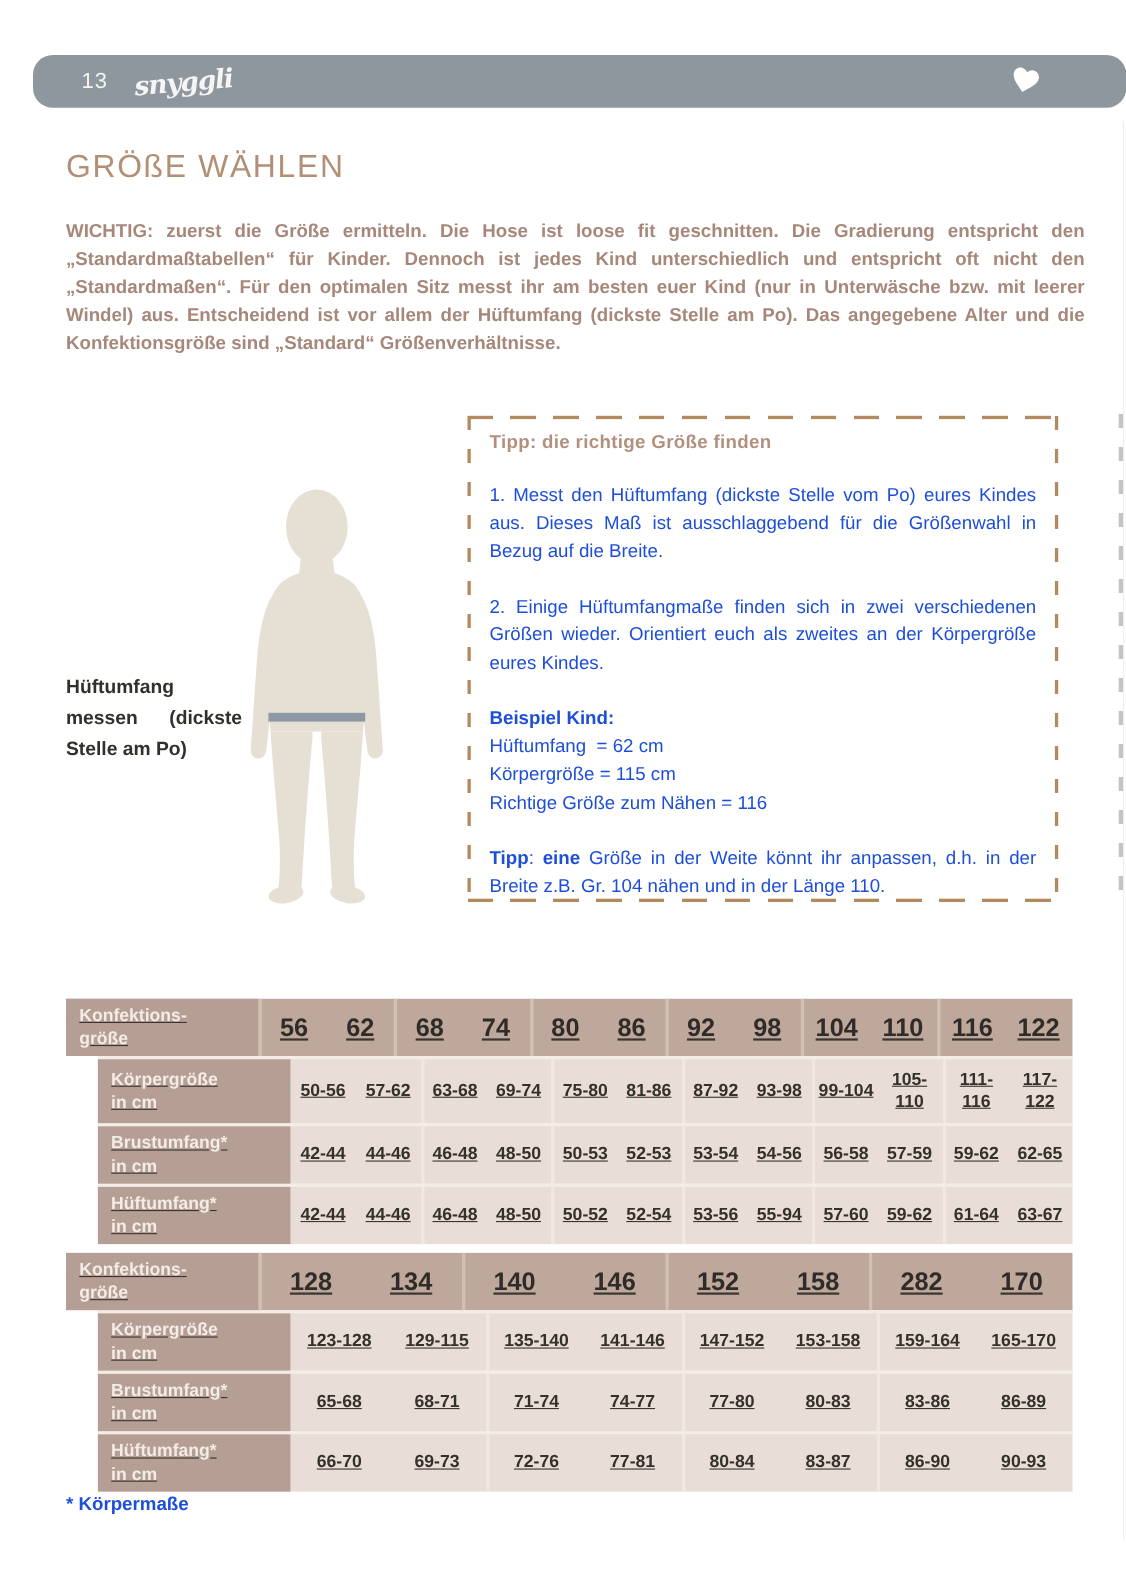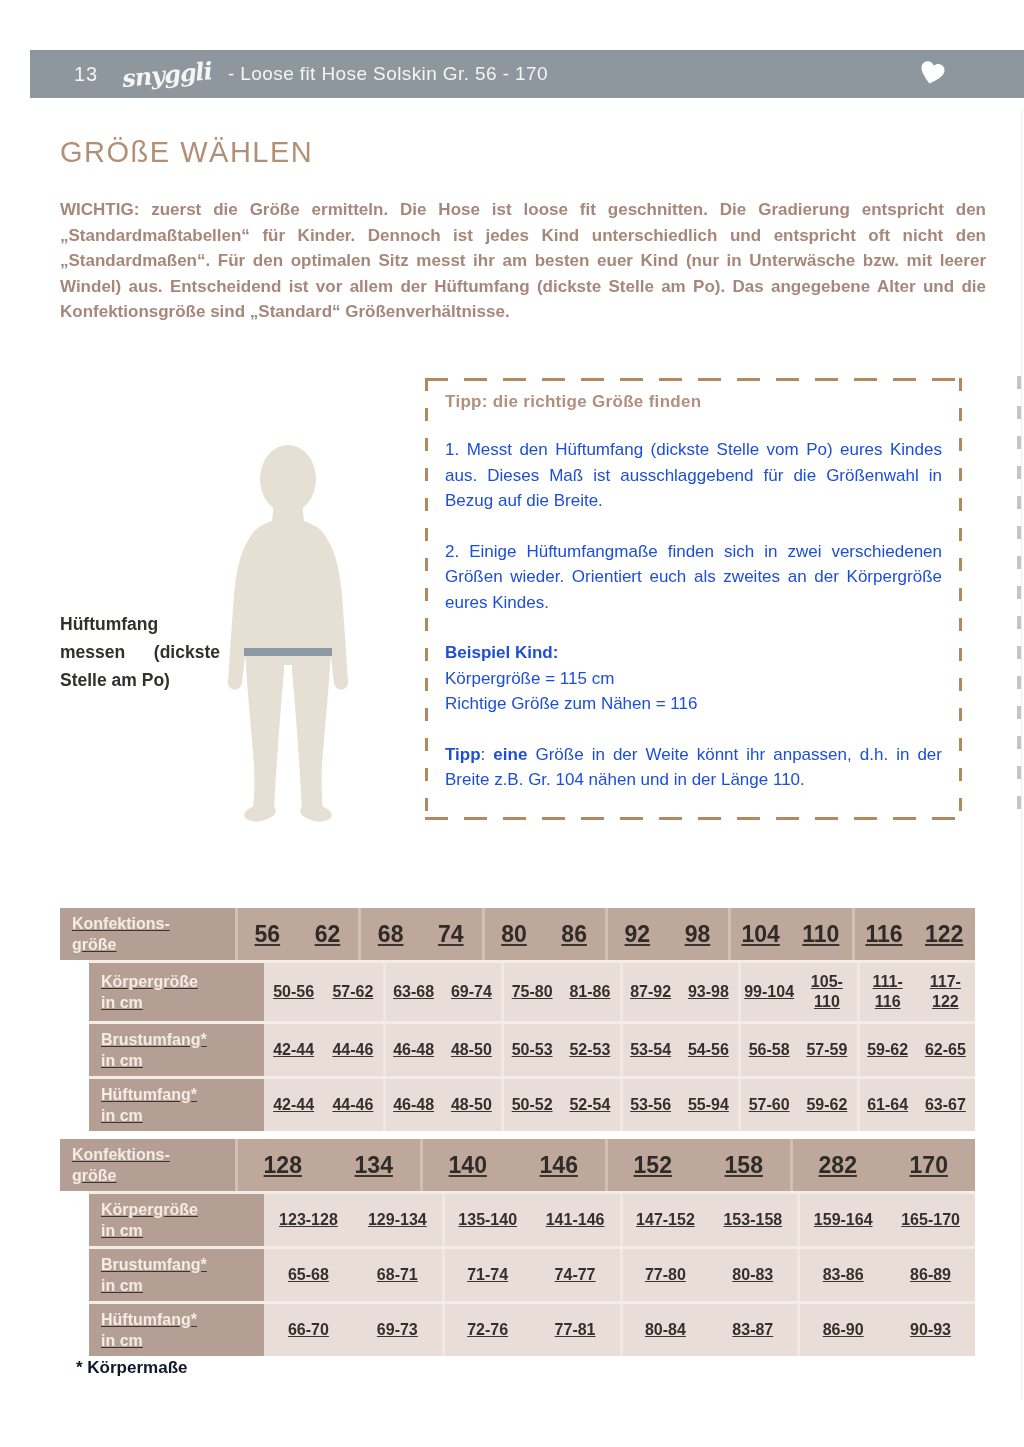--- a/index.html
+++ b/index.html
@@ -7,21 +7,21 @@
     --dark:#3a3531; --tip-title:#b2907e; --dash:#b3895f;
     --label-bg:#b59e93; --hdr-bg:#bea79b; --hdr-sep:#d2c0b4;
     --body-bg:#e8ddd7; --body-sep:#f1e8e2; --row-line:#f3ece7;
     --fig:#e6dfd4; --band:#8c99a4;
   }
   html,body{margin:0;padding:0;background:#fff;}
   .page{position:relative;width:1024px;height:1447px;background:#ffffff;overflow:hidden;
         font-family:"Liberation Sans", sans-serif;color:var(--dark);}
   
   .topbar{position:absolute;left:30px;top:50px;width:994px;height:48px;background:var(--header-bar);
-          display:flex;align-items:center;padding-left:44px;box-sizing:border-box;}
+          display:flex;align-items:center;padding-left:44px;box-sizing:border-box;border-radius:18px;}
   .pagenum{font-size:20px;color:var(--bar-text);letter-spacing:1px;}
   .logo{margin-left:24px;font-family:"DejaVu Serif", serif;font-style:italic;font-weight:700;
         font-size:24px;color:var(--bar-text);transform:rotate(-5deg);letter-spacing:-1px;}
   .doctitle{margin-left:16px;font-size:19px;color:var(--bar-text);letter-spacing:.4px;}
   .heart{position:absolute;right:78px;top:9px;width:28px;height:28px;transform:rotate(14deg);}
   .heart svg{width:28px;height:28px;display:block;}
   
   .title{position:absolute;left:60px;top:136px;margin:0;font-size:29px;font-weight:500;
          letter-spacing:1.5px;color:var(--accent);}
   .intro{position:absolute;left:60px;top:197px;width:926px;margin:0;font-size:17px;font-weight:700;
@@ -55,35 +55,34 @@
   .tbody{background:var(--body-bg);margin-left:29px;}
   .lcell{background:var(--label-bg);color:#f4ece6;font-size:16px;font-weight:600;line-height:21px;
          padding-left:12px;white-space:pre-line;align-self:stretch;display:flex;flex-direction:column;
          justify-content:center;box-sizing:border-box;}
   .dcell{text-align:center;font-size:16px;font-weight:600;color:#34302c;line-height:20px;
          align-self:stretch;display:flex;align-items:center;justify-content:center;
          box-sizing:border-box;padding:2px 1px;}
   .thead .dcell{font-size:23px;font-weight:700;color:#2f2b28;}
   .thead .dcell.sep,.thead .dcell.fsep{border-left:3px solid var(--hdr-sep);}
   .tbody .dcell.sep{border-left:3px solid var(--body-sep);}
-  .footnote{position:absolute;left:76px;top:1358px;font-size:17px;font-weight:700;color:#0f172a;}
+  .footnote{position:absolute;left:60px;top:1358px;font-size:17px;font-weight:700;color:#1d4ed8;}
   
   .edge-dashes{position:absolute;right:3px;top:376px;width:4px;height:444px;
       background:repeating-linear-gradient(180deg,rgba(125,125,125,.45) 0 13px,transparent 13px 30px);}
   .page-edge{position:absolute;right:2px;top:110px;width:1px;height:1290px;background:#ededed;}
 </style>
 </head>
 <body>
 
 <div class="page">
 
   <header class="topbar">
     <span class="pagenum">13</span>
     <span class="logo">snyggli</span>
-    <span class="doctitle">- Loose fit Hose Solskin Gr. 56 - 170</span>
     <span class="heart">
       <svg viewBox="0 0 24 24">
           <path fill="#ffffff" d="M12 21.3C6.6 16.6 2 12.8 2 8.3 2 5.4 4.4 3 7.3 3c1.9 0 3.6 1 4.7 2.6C13.1 4 14.8 3 16.7 3 19.6 3 22 5.4 22 8.3c0 4.5-4.6 8.3-10 13z"></path>
         </svg>
     </span>
   </header>
 
   <h1 class="title">GRÖßE WÄHLEN</h1>
 
   <p class="intro">WICHTIG: zuerst die Größe ermitteln. Die Hose ist loose fit geschnitten. Die Gradierung entspricht den „Standardmaßtabellen“ für Kinder. Dennoch ist jedes Kind unterschiedlich und entspricht oft nicht den „Standardmaßen“. Für den optimalen Sitz messt ihr am besten euer Kind (nur in Unterwäsche bzw. mit leerer Windel) aus. Entscheidend ist vor allem der Hüftumfang (dickste Stelle am Po). Das angegebene Alter und die Konfektionsgröße sind „Standard“ Größenverhältnisse.</p>
@@ -106,20 +105,21 @@
 
   <section class="tipbox">
     <span class="bstrip b-top"></span>
     <span class="bstrip b-bottom"></span>
     <span class="bstrip b-left"></span>
     <span class="bstrip b-right"></span>
     <h2 class="tiptitle">Tipp: die richtige Größe finden</h2>
     <p class="just mt">1. Messt den Hüftumfang (dickste Stelle vom Po) eures Kindes aus. Dieses Maß ist ausschlaggebend für die Größenwahl in Bezug auf die Breite.</p>
     <p class="just mt">2. Einige Hüftumfangmaße finden sich in zwei verschiedenen Größen wieder. Orientiert euch als zweites an der Körpergröße eures Kindes.</p>
     <p class="extitle mt">Beispiel Kind:</p>
+    <p class="exline">Hüftumfang  = 62 cm</p>
     <p class="exline">Körpergröße = 115 cm</p>
     <p class="exline">Richtige Größe zum Nähen = 116</p>
     <p class="just mt"><b>Tipp</b><span>: </span><b>eine</b><span> Größe in der Weite könnt ihr anpassen, d.h. in der Breite z.B. Gr. 104 nähen und in der Länge 110.</span></p>
   </section>
 
   <div class="tables">
       <div class="size-table">
         <div class="trow thead" style="grid-template-columns: 175px repeat(12, 1fr); min-height: 52px;">
           <div class="lcell">Konfektions-
 größe</div>
@@ -195,21 +195,21 @@
           <div class="dcell">146</div>
           <div class="dcell sep">152</div>
           <div class="dcell">158</div>
           <div class="dcell sep">282</div>
           <div class="dcell">170</div>
         </div>
         <div class="trow tbody" style="grid-template-columns: 175px repeat(8, 1fr); min-height: 52px;">
           <div class="lcell">Körpergröße
 in cm</div>
           <div class="dcell fsep">123-128</div>
-          <div class="dcell">129-134</div>
+          <div class="dcell">129-115</div>
           <div class="dcell sep">135-140</div>
           <div class="dcell">141-146</div>
           <div class="dcell sep">147-152</div>
           <div class="dcell">153-158</div>
           <div class="dcell sep">159-164</div>
           <div class="dcell">165-170</div>
         </div>
         <div class="trow tbody" style="grid-template-columns: 175px repeat(8, 1fr); min-height: 52px;">
           <div class="lcell">Brustumfang*
 in cm</div>

